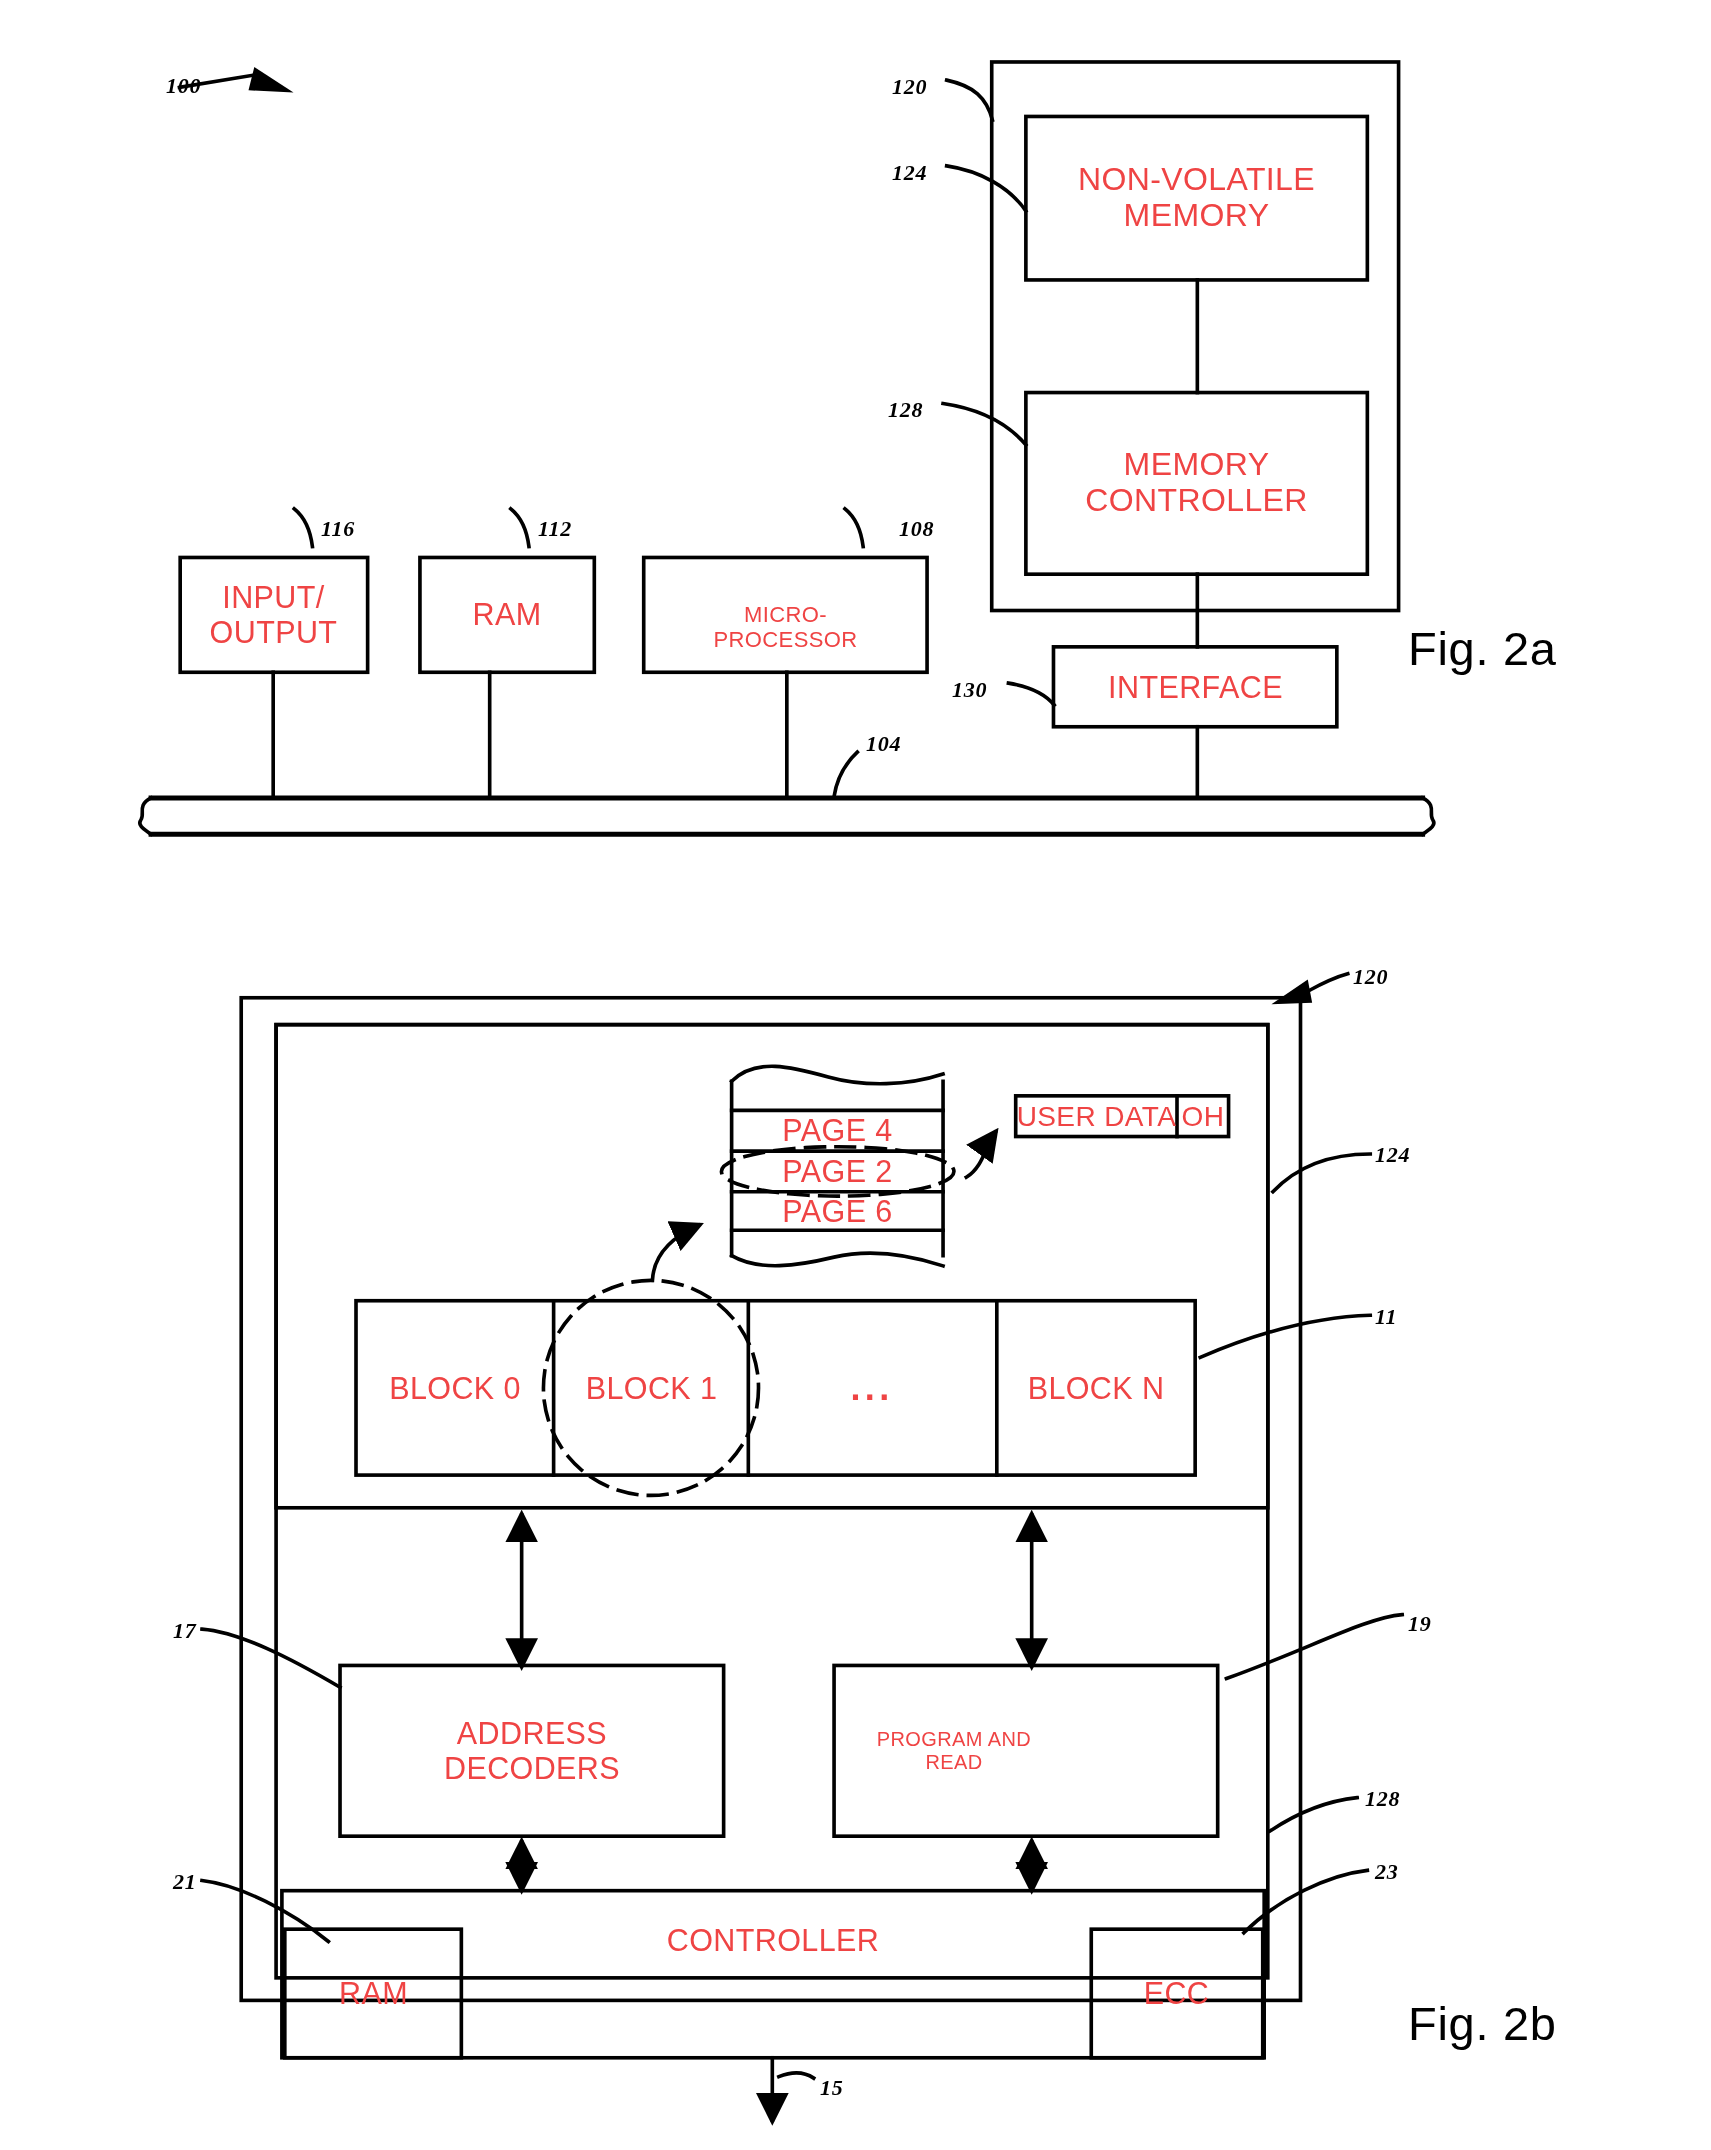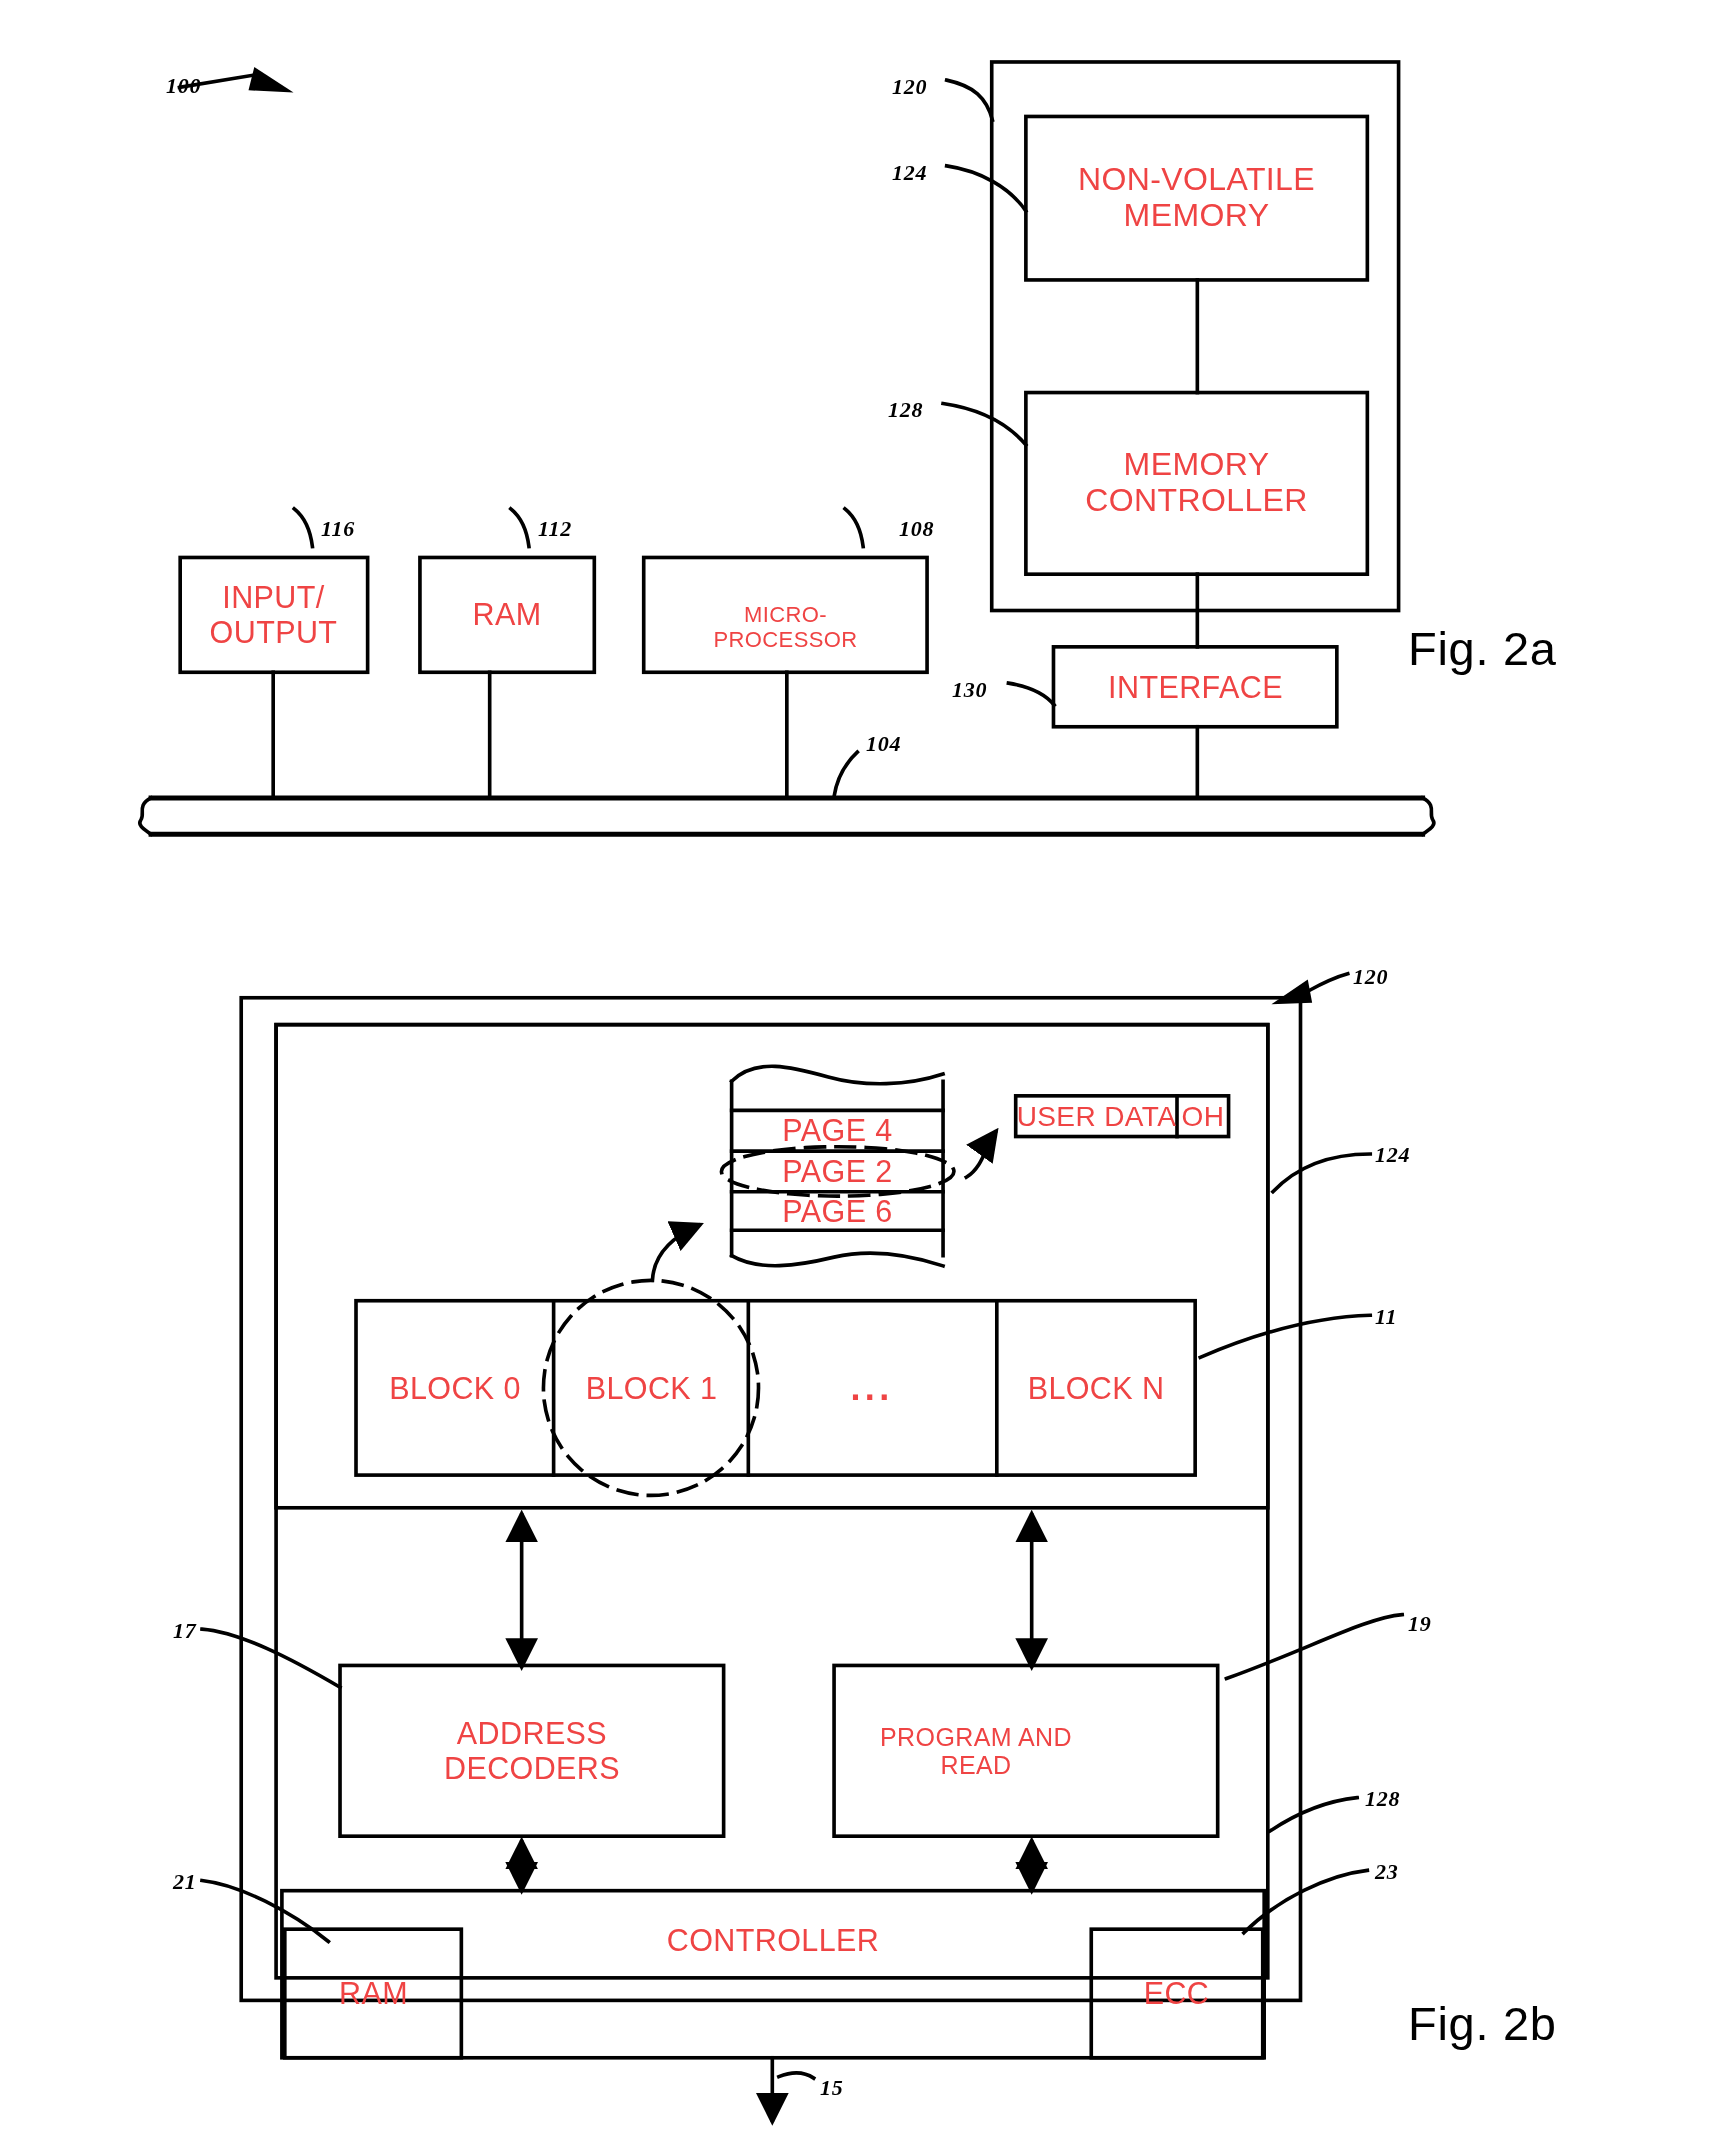--- a/index.html
+++ b/index.html
@@ -238,21 +238,21 @@
   <div class="lbl boxlabel" style="left:1016px; top:1096px; width:161px; height:41px; font-size:28px;">USER  DATA</div>
   <div class="lbl boxlabel" style="left:1177px; top:1096px; width:52px; height:41px; font-size:28px;">OH</div>
 
   <div class="lbl boxlabel" style="left:356px; top:1301px; width:198px; height:174px; font-size:30.5px;">BLOCK 0</div>
   <div class="lbl boxlabel" style="left:554px; top:1301px; width:195px; height:174px; font-size:30.5px;">BLOCK 1</div>
   <div class="lbl boxlabel" style="left:748px; top:1301px; width:248px; height:174px; font-size:36px; font-weight:bold; letter-spacing:4.4px;">...</div>
   <div class="lbl boxlabel" style="left:997px; top:1301px; width:198px; height:174px; font-size:30.5px;">BLOCK N</div>
 
   <div class="lbl boxlabel" style="left:340px; top:1665px; width:384px; height:171px; font-size:30.5px;">ADDRESS
 DECODERS</div>
-  <div class="lbl boxlabel" style="left:820px; top:1665px; width:312px; height:171px; font-size:25px;">PROGRAM AND
+  <div class="lbl boxlabel" style="left:798px; top:1665px; width:312px; height:171px; font-size:20px;">PROGRAM AND
 READ</div>
 
   <div class="lbl boxlabel" style="left:282px; top:1891px; width:982px; height:98px; font-size:30.5px;">CONTROLLER</div>
   <div class="lbl boxlabel" style="left:285px; top:1929px; width:177px; height:129px; font-size:30.5px;">RAM</div>
   <div class="lbl boxlabel" style="left:1091px; top:1929px; width:171px; height:129px; font-size:30.5px;">ECC</div>
 
   <div class="ref" style="left:1353px; top:987px; transform:translateY(-23px);">120</div>
   <div class="ref" style="left:1375px; top:1165px; transform:translateY(-23px);">124</div>
   <div class="ref" style="left:1375px; top:1327px; transform:translateY(-23px);">11</div>
   <div class="ref" style="left:173px; top:1641px; transform:translateY(-23px);">17</div>

